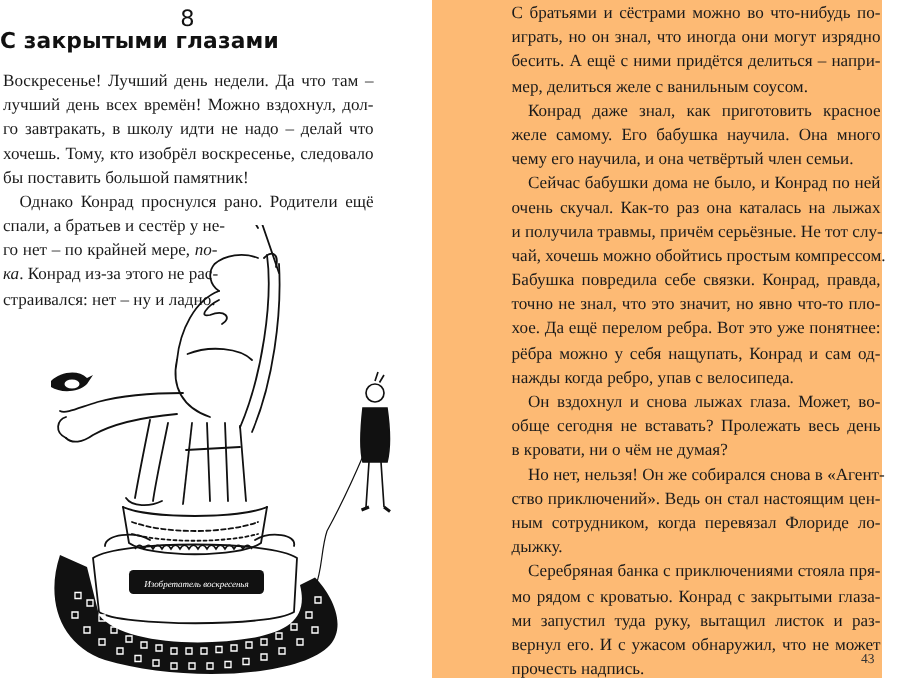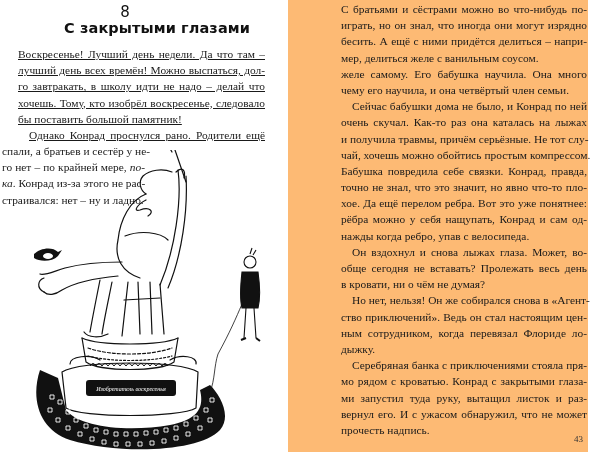--- a/index.html
+++ b/index.html
@@ -2,39 +2,39 @@
 <html><head>
   <meta charset="utf-8">
   <style>
     html, body { margin: 0; padding: 0; }
     body { width: 600px; height: 452px; background: #ffffff; overflow: hidden; position: relative; font-family: "Liberation Serif", "DejaVu Serif", serif; color: #1a1a1a; }
     .page { position: absolute; top: 0; height: 452px; }
     .left-page { left: 0; width: 298px; background: #ffffff; }
     .right-page { left: 288px; width: 300px; background: #fdba74; }
     .gutter { position: absolute; left: 296px; top: 0; width: 6px; height: 452px; background: linear-gradient(to right, #fdfdfd, #f2f2f2 50%, #fbfbfb); }
     .chapter-num { position: absolute; left: 0; width: 250px; top: 3px; text-align: center; font-family: "DejaVu Sans", sans-serif; font-size: 15px; color: #111; }
-    .chapter-title { position: absolute; left: 0; width: 250px; top: 20px; text-align: right; font-family: "DejaVu Sans", sans-serif; font-weight: bold; font-size: 14.5px; color: #111; letter-spacing: 0.1px; }
+    .chapter-title { position: absolute; left: 0; width: 250px; top: 20px; text-align: left; font-family: "DejaVu Sans", sans-serif; font-weight: bold; font-size: 14.5px; color: #111; letter-spacing: 0.1px; }
     .text-block { position: absolute; font-size: 11.4px; line-height: 16.2px; text-align: justify; }
     .line { display: block; white-space: nowrap; text-align: justify; text-align-last: justify; height: 16.2px; }
     .line.last { text-align-last: left; }
     .line.indent { padding-left: 11px; }
     .it { font-style: italic; }
     .page-number { position: absolute; right: 5px; top: 434px; font-size: 9px; color: #333; }
     svg.illus { position: absolute; left: 0; top: 150px; }
   </style>
 </head>
 <body>
 
 <div class="page left-page">
   <div class="chapter-num">8</div>
   <div class="chapter-title">С закрытыми глазами</div>
 
-  <div class="text-block" style="left:18px; top:46px; width:247px;text-decoration:underline;">
+  <div class="text-block" style="left:2px; top:46px; width:247px;">
     <span class="line">Воскресенье! Лучший день недели. Да что там –</span>
-    <span class="line">лучший день всех времён! Можно выспаться, дол-</span>
+    <span class="line">лучший день всех времён! Можно вздохнул, дол-</span>
     <span class="line">го завтракать, в школу идти не надо – делай что</span>
     <span class="line">хочешь. Тому, кто изобрёл воскресенье, следовало</span>
     <span class="line last">бы поставить большой памятник!</span>
     <span class="line indent">Однако Конрад проснулся рано. Родители ещё</span>
   </div>
 
   <div class="text-block" style="left:2px; top:143px; width:143px;">
     <span class="line">спали, а братьев и сестёр у не-</span>
     <span class="line">го нет – по крайней мере, <span class="it">по-</span></span>
     <span class="line"><span class="it">ка</span>. Конрад из-за этого не рас-</span>
@@ -113,20 +113,21 @@
 
 <div class="gutter"></div>
 
 <div class="page right-page">
   <div class="text-block" style="left:53px; top:1px; width:246px;">
     <span class="line">С братьями и сёстрами можно во что-нибудь по-</span>
     <span class="line">играть, но он знал, что иногда они могут изрядно</span>
     <span class="line">бесить. А ещё с ними придётся делиться – напри-</span>
     <span class="line last">мер, делиться желе с ванильным соусом.</span>
 
+    <span class="line indent">Конрад даже знал, как приготовить красное</span>
     <span class="line">желе самому. Его бабушка научила. Она много</span>
     <span class="line last">чему его научила, и она четвёртый член семьи.</span>
 
     <span class="line indent">Сейчас бабушки дома не было, и Конрад по ней</span>
     <span class="line">очень скучал. Как-то раз она каталась на лыжах</span>
     <span class="line">и получила травмы, причём серьёзные. Не тот слу-</span>
     <span class="line">чай, хочешь можно обойтись простым компрессом.</span>
     <span class="line">Бабушка повредила себе связки. Конрад, правда,</span>
     <span class="line">точно не знал, что это значит, но явно что-то пло-</span>
     <span class="line">хое. Да ещё перелом ребра. Вот это уже понятнее:</span>

